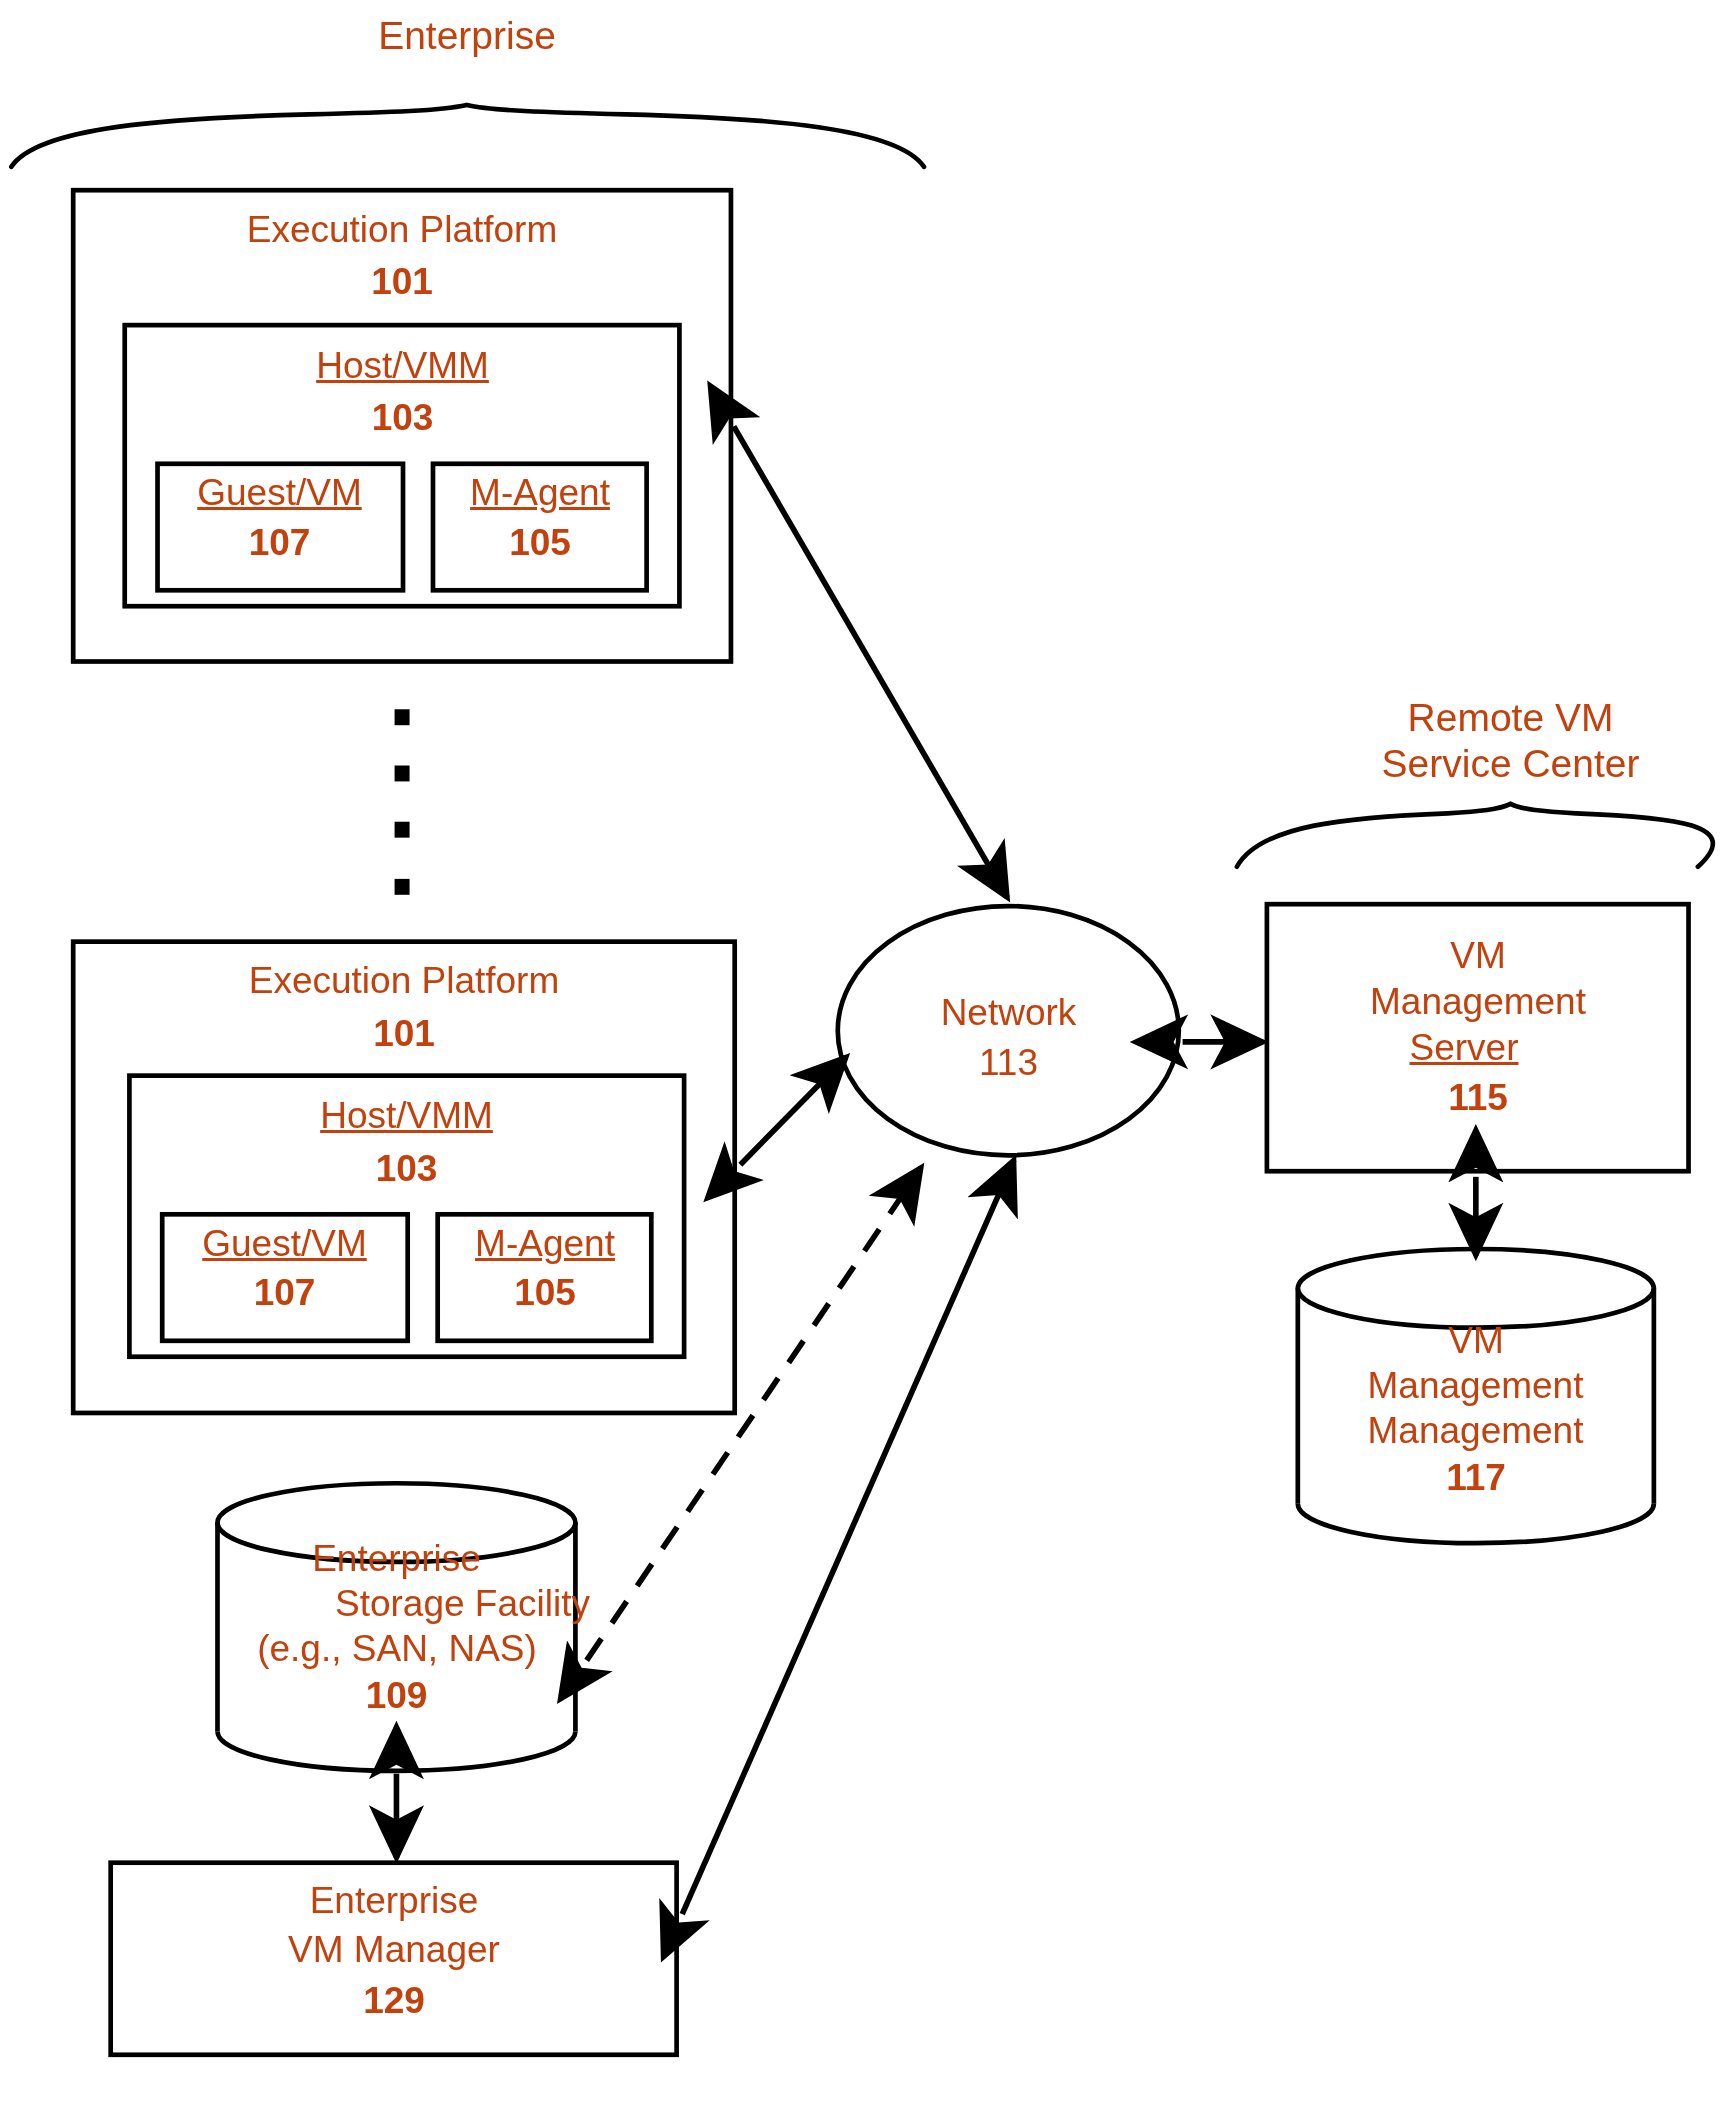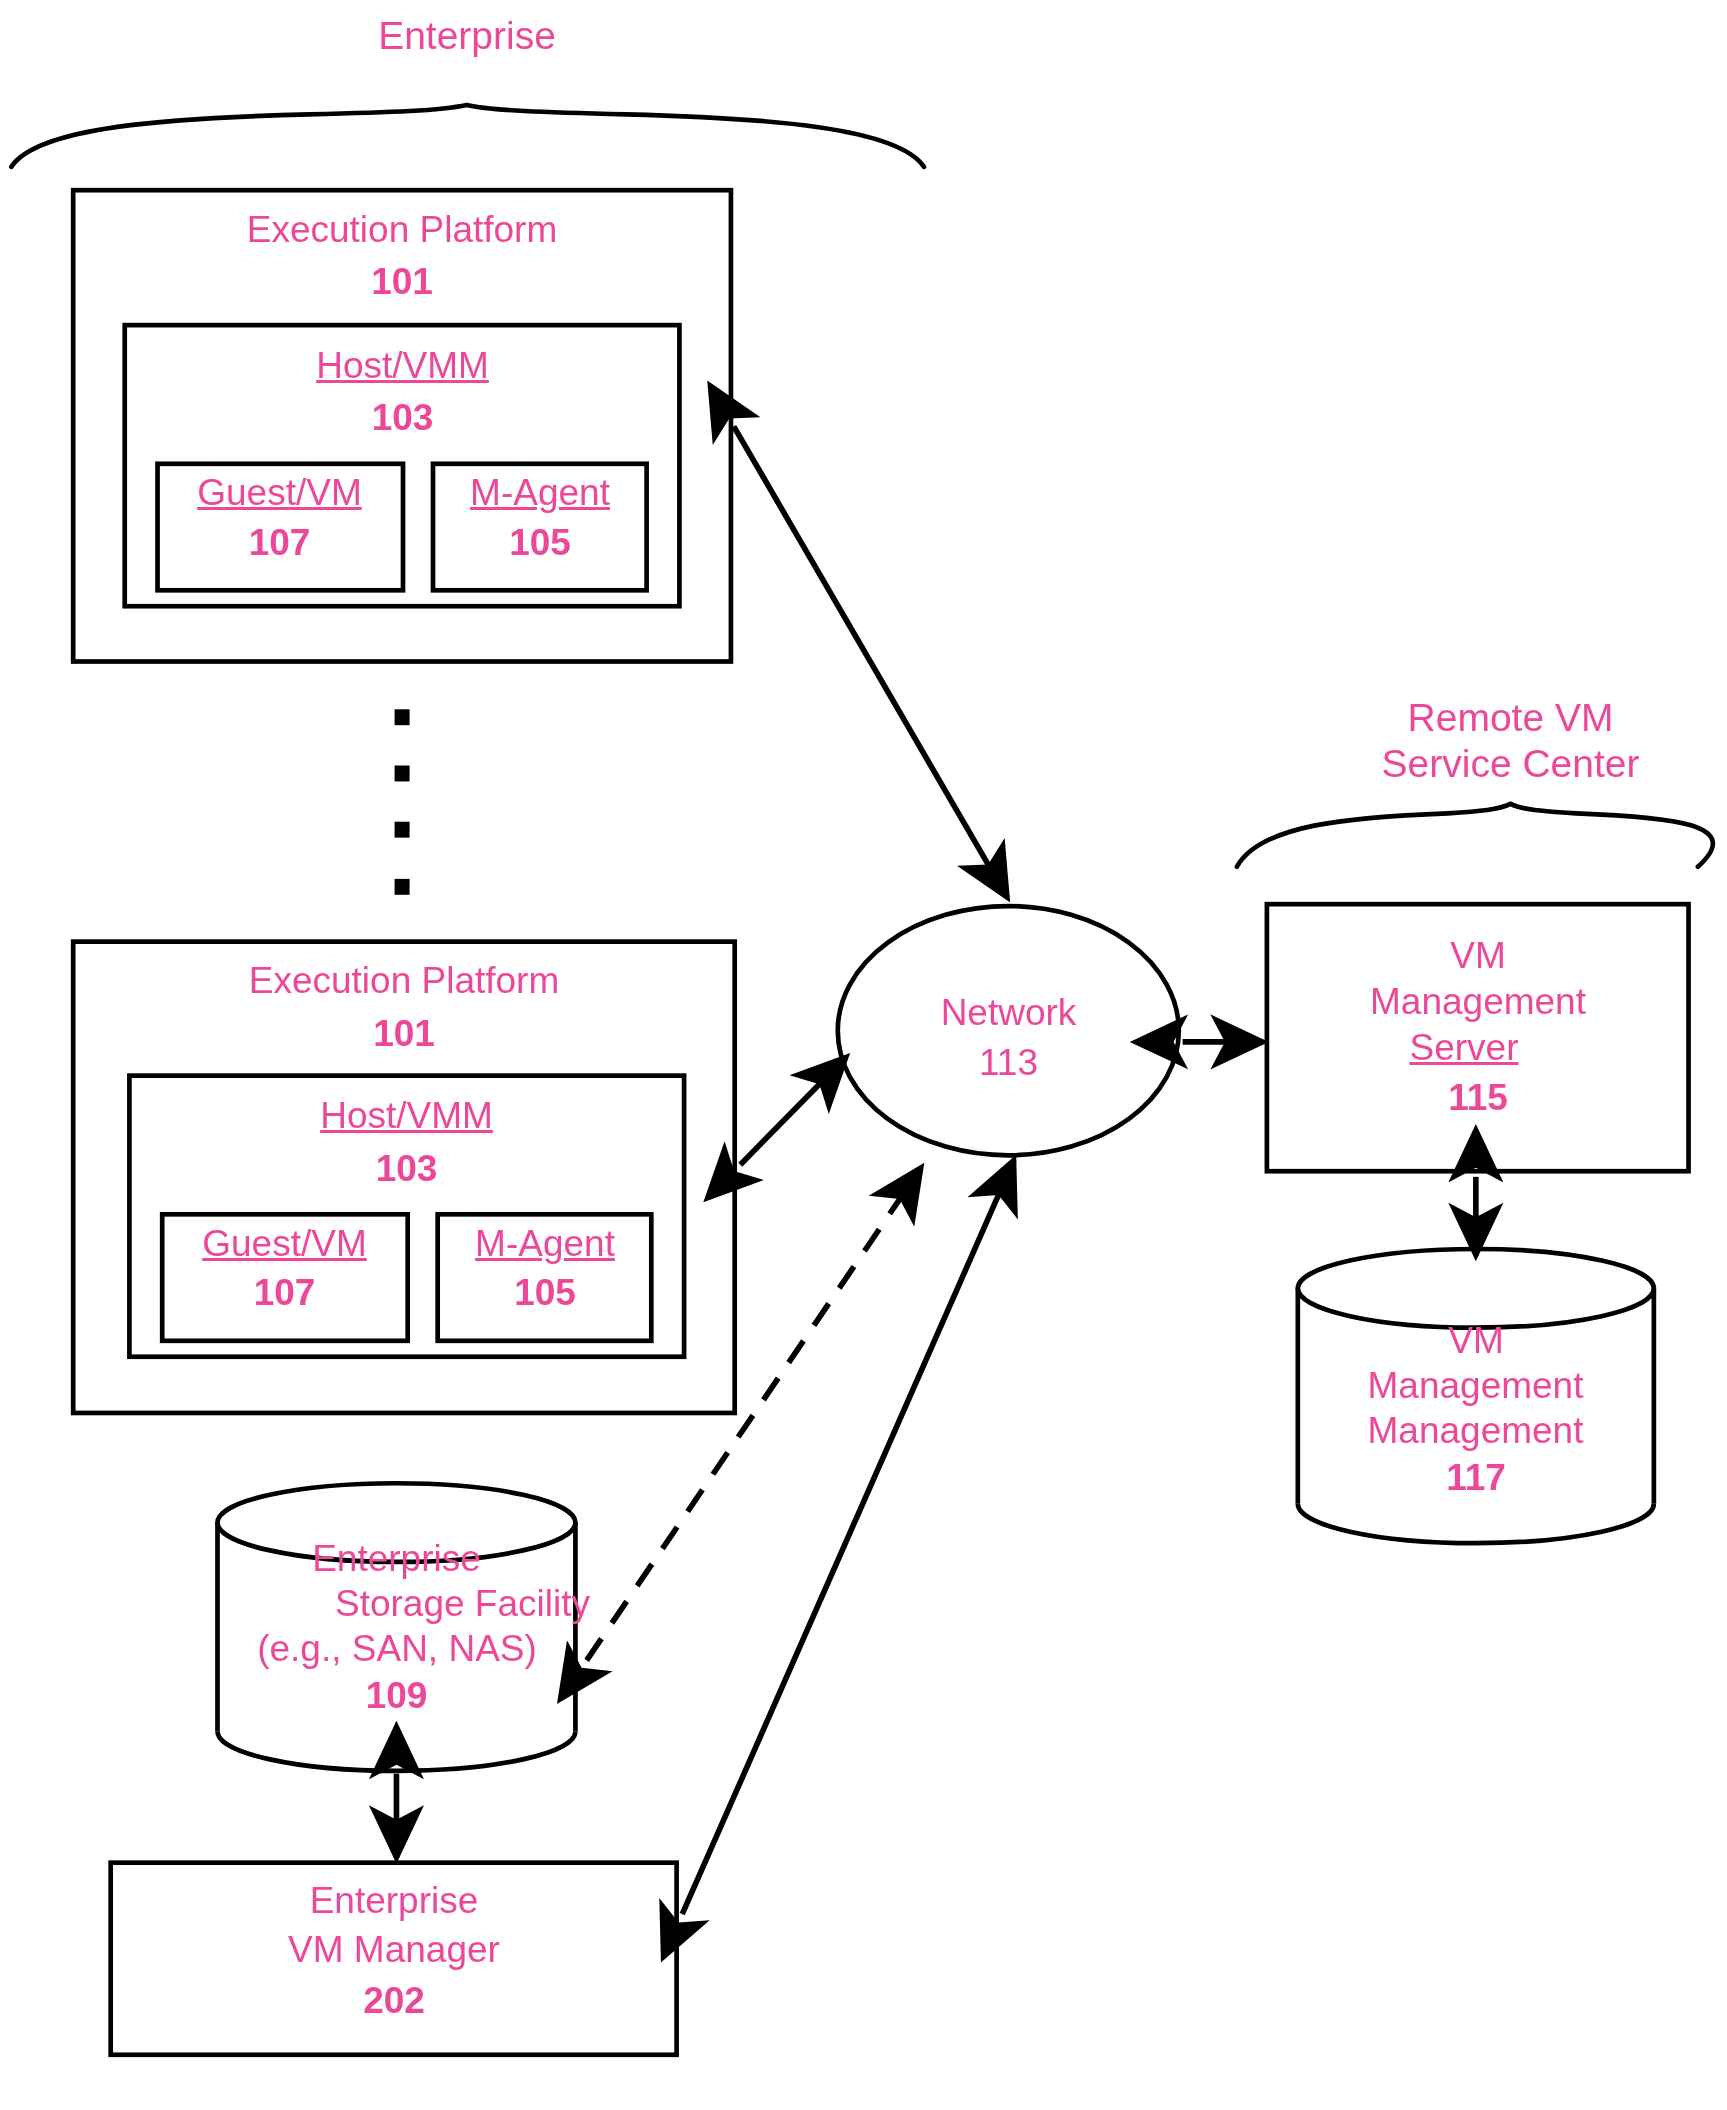--- a/index.html
+++ b/index.html
@@ -20,21 +20,21 @@
     position: absolute;
     left: 0;
     top: 0;
     width: 1728px;
     height: 2111px;
   }
   .lbl {
     position: absolute;
     text-align: center;
     line-height: 1.18;
-    color: #ec4899;
+    color: #c2410c;
     white-space: pre;
   }
   .grp-title {
     font-size: 39px;
     font-weight: 400;
   }
   .box-title { font-size: 37px; font-weight: 400; }
   .box-num   { font-size: 37px; font-weight: 700; }
   .sub-title { font-size: 37px; font-weight: 400; text-decoration: underline; }
   .sub-num   { font-size: 37px; font-weight: 700; }
@@ -188,16 +188,16 @@
   <div class="lbl cyl-title" style="left:1292px; top:1409px; width:367px;">Management</div>
   <div class="lbl cyl-num" style="left:1298px; top:1456px; width:356px;">117</div>
 
   <div class="lbl cyl-title" style="left:209px; top:1537px; width:375px;">Enterprise</div>
   <div class="lbl cyl-title" style="left:202px; top:1582px; width:388px;text-align:right;">Storage Facility</div>
   <div class="lbl cyl-title" style="left:200px; top:1627px; width:394px;">(e.g., SAN, NAS)</div>
   <div class="lbl cyl-num" style="left:209px; top:1674px; width:375px;">109</div>
 
   <div class="lbl box-title" style="left:111px; top:1879px; width:566px;">Enterprise</div>
   <div class="lbl box-title" style="left:111px; top:1928px; width:566px;">VM Manager</div>
-  <div class="lbl box-num" style="left:111px; top:1979px; width:566px;">202</div>
+  <div class="lbl box-num" style="left:111px; top:1979px; width:566px;">129</div>
 
 </div>
 
 
 </body></html>

